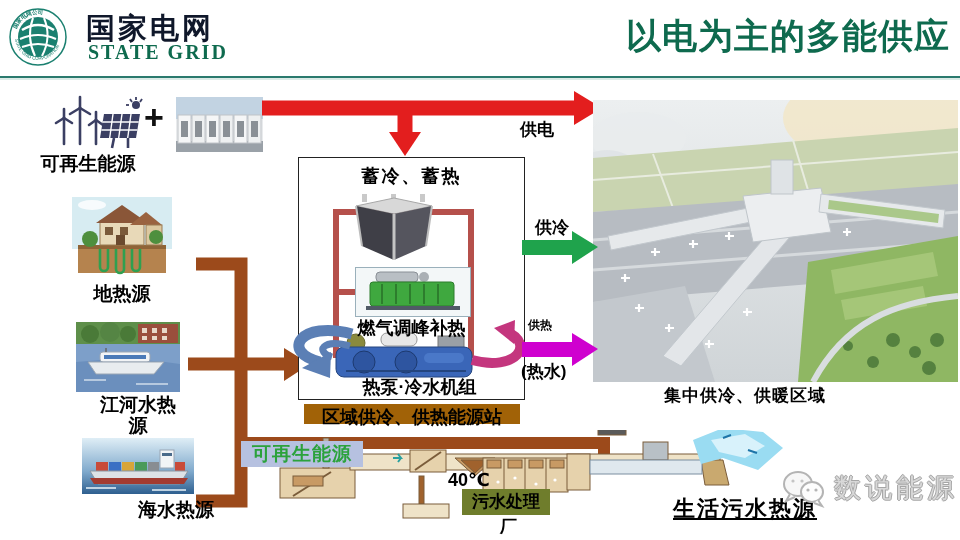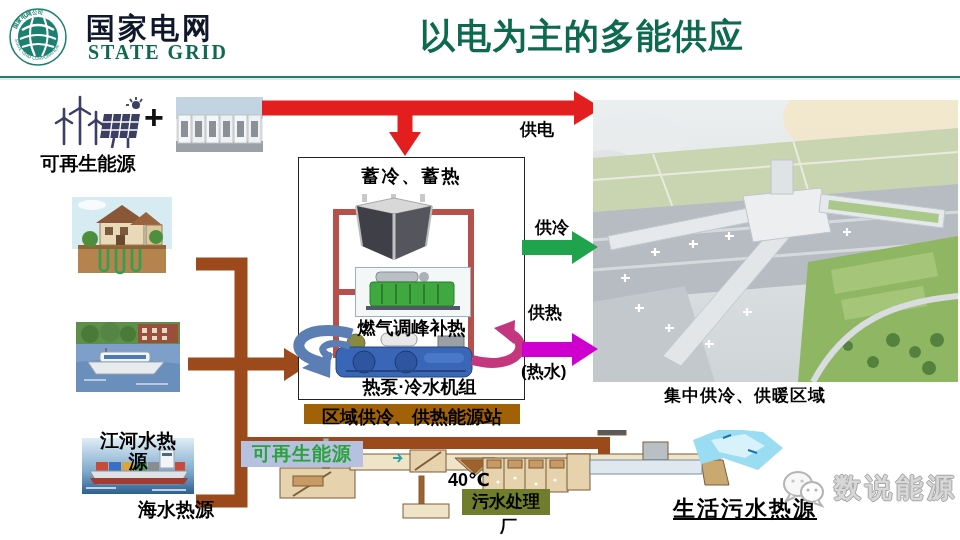--- a/index.html
+++ b/index.html
@@ -5,56 +5,56 @@
   html,body{margin:0;padding:0;background:#888;}
   .slide{position:relative;width:960px;height:540px;background:#ffffff;overflow:hidden;
          font-family:"Liberation Sans","DejaVu Sans",sans-serif;margin:0 auto;}
   .abs{position:absolute;}
   .lbl{position:absolute;color:#000;font-weight:bold;white-space:nowrap;z-index:6;}
   .ctr{text-align:center;}
   
   .logo-cn{left:86px;top:9px;font-size:29px;letter-spacing:3px;color:#0f172a;}
   .logo-en{left:88px;top:41px;font-size:20px;letter-spacing:2px;color:#0e6a4e;
            font-family:"Liberation Serif","DejaVu Serif",serif;}
-  .title{left:420px;top:13px;width:530px;font-size:35px;letter-spacing:1px;color:#0e6a4e;font-family:Liberation Serif, serif;}
+  .title{left:420px;top:13px;width:530px;text-align:right;font-size:35px;letter-spacing:1px;color:#0e6a4e;font-family:Liberation Serif, serif;}
   .divider{left:0;top:76px;width:960px;height:2px;background:#2b7a6e;box-shadow:0 2px 0 #dcebe7;z-index:1;}
   
   .lbl-renewable{left:24px;top:151px;width:128px;font-size:19px;}
   .plus-sign{left:144px;top:98px;font-size:34px;color:#111;}
   .lbl-battery{left:176px;top:154px;width:88px;font-size:18px;}
   .lbl-geo{left:78px;top:281px;width:88px;font-size:19px;}
-  .lbl-river{left:96px;top:394px;width:84px;font-size:19px;line-height:21px;white-space:normal;margin-top:36px;}
+  .lbl-river{left:96px;top:394px;width:84px;font-size:19px;line-height:21px;white-space:normal;}
   .lbl-sea{left:94px;top:497px;width:92px;font-size:19px;margin-left:36px;}
   
   .station-box{left:298px;top:157px;width:225px;height:241px;background:#fff;border:1.5px solid #222;z-index:2;}
   .station-box .lbl{z-index:4;}
   .lbl-storage{top:6px;left:0;width:100%;font-size:18px;letter-spacing:2px;}
   .lbl-gas{top:158px;left:0;width:100%;font-size:18px;}
   .lbl-pump{top:217px;left:8px;width:100%;font-size:18px;}
   .gen-frame{left:56px;top:109px;width:114px;height:48px;background:#f3f7f8;border:1px solid #9ab0bb;z-index:3;}
   .tankpos{left:47px;top:36px;z-index:3;}
   .looppos{left:0;top:0;z-index:2;}
   .pumppos{left:27px;top:173px;z-index:3;}
   
   .lbl-power{left:520px;top:118px;font-size:17px;}
   .lbl-cooling{left:535px;top:216px;font-size:17px;}
-  .lbl-heat1{left:528px;top:301px;font-size:17px;}
+  .lbl-heat1{left:528px;top:317px;font-size:12px;}
   .lbl-heat2{left:521px;top:325px;font-size:17px;margin-top:35px;}
   .lbl-station{left:304px;top:404px;width:216px;height:20px;line-height:27px;background:#a16207;font-size:18px;}
   .lbl-area{left:645px;top:384px;width:200px;font-size:17px;letter-spacing:1px;}
   
   .lbl-renew-tag{left:241px;top:441px;width:122px;height:26px;line-height:26px;background:#b6c1e0;
                  color:#2ba23c;font-size:19px;letter-spacing:1px;}
   .lbl-temp{left:448px;top:469px;font-size:18px;}
   .lbl-plant{left:462px;top:489px;width:88px;height:26px;line-height:26px;background:#6f7d2c;font-size:17px;text-align:center;}
   .lbl-plant2{left:500px;top:515px;font-size:17px;}
   .lbl-sewsrc{left:673px;top:494px;font-size:22px;letter-spacing:2px;text-decoration:underline;}
   
   .watermark{left:780px;top:464px;display:flex;align-items:center;gap:6px;z-index:7;}
-  .watermark .wm-text{font-size:27px;font-weight:bold;letter-spacing:4px;color:#d8d8d8;
+  .watermark .wm-text{font-size:27px;font-weight:normal;letter-spacing:4px;color:#d8d8d8;
      text-shadow:1px 0 #a6a6a6,-1px 0 #a6a6a6,0 1px #a6a6a6,0 -1px #a6a6a6;}
   svg{display:block;}
   .z1{z-index:1;} .z5{z-index:5;}
 </style>
 </head>
 <body>
 
 <div class="slide">
 
   <svg class="abs" style="left:8px;top:6px" width="60" height="62" viewBox="0 0 60 62">
@@ -229,20 +229,21 @@
     </g>
     <polygon points="8,33 106,33 98,46 16,46" fill="#dde2e6" stroke="#8a96a2"></polygon>
     <polygon points="8,40 106,40 102,46 12,46" fill="#a33b30"></polygon>
     <g stroke="#eaf4fa" stroke-width="1.5">
         <line x1="4" y1="50" x2="34" y2="50"></line>
         <line x1="70" y1="52" x2="104" y2="52"></line>
       </g>
   </svg>
 
   <div class="lbl ctr lbl-renewable">可再生能源</div>
+  <div class="lbl ctr lbl-geo">地热源</div>
   <div class="lbl ctr lbl-river">江河水热源</div>
   <div class="lbl ctr lbl-sea">海水热源</div>
 
   <div class="abs station-box">
     <svg class="abs looppos" width="225" height="241" viewBox="0 0 225 241">
       <g stroke="#b5504b" stroke-width="6" fill="none">
         <path d="M37,200 L37,54 L172,54 L172,200"></path>
         <path d="M37,134 L172,134"></path>
       </g>
     </svg>

